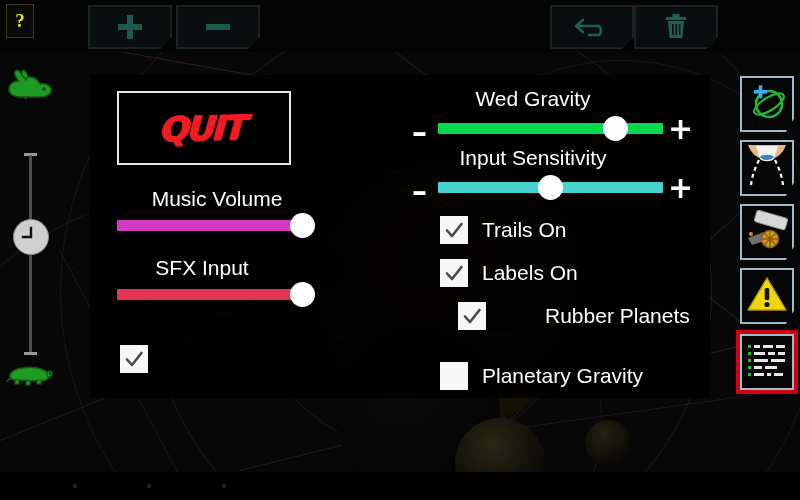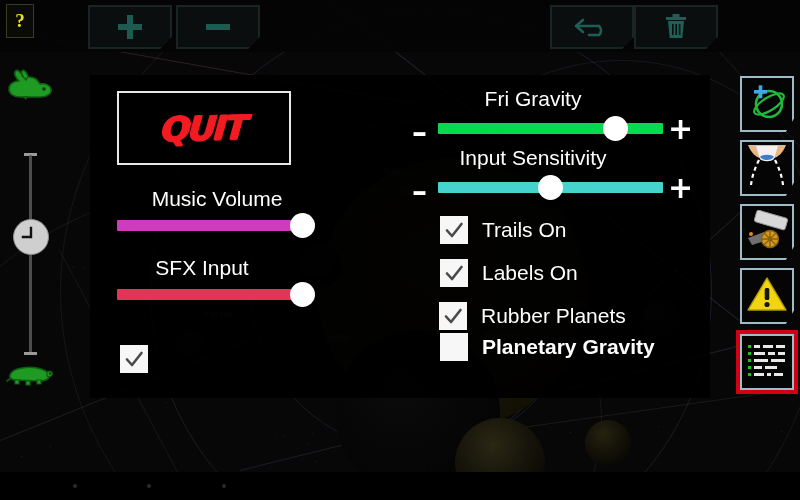--- a/index.html
+++ b/index.html
@@ -532,21 +532,21 @@
       <div class="checkbox">
         <span id="chk-vibration">
             <svg width="22" height="22" viewBox="0 0 22 22">
               <path d="M4 11.5 L9 17 L18.5 5" fill="none" stroke="#4a4a4a" stroke-width="2.6" stroke-linecap="round" stroke-linejoin="round"></path>
             </svg>
           </span>
       </div>
     </div>
 
     <div>
-      <div class="opt-label" style="left:318px; top:12px; width:250px;">Fri Gravity</div>
+      <div class="opt-label" style="left:318px; top:12px; width:250px;">Wed Gravity</div>
       <div class="pm-btn" style="left:322px; top:42px;">–</div>
       <div class="slider-wrap" style="left:348px; top:48px; width:225px; height:11px;">
         <div class="slider-track" id="trk-sun" style="left: 0px; top: 0px; width: 225px; background: rgb(4, 217, 79);"></div>
         <div class="slider-knob" id="knb-sun" style="left: 165.25px;"></div>
       </div>
       <div class="pm-btn" style="left:578px; top:39px;">+</div>
     </div>
 
     <div>
       <div class="opt-label" style="left:318px; top:71px; width:250px;">Input Sensitivity</div>
@@ -573,32 +573,32 @@
       <div class="checkbox">
         <span id="chk-trails">
             <svg width="22" height="22" viewBox="0 0 22 22">
               <path d="M4 11.5 L9 17 L18.5 5" fill="none" stroke="#4a4a4a" stroke-width="2.6" stroke-linecap="round" stroke-linejoin="round"></path>
             </svg>
           </span>
       </div>
       <span class="check-label">Trails On</span>
     </div>
 
-    <div class="check-row" style="left:349px; top:227px;">
+    <div class="check-row" style="left:368px; top:227px;gap:45px;">
       <div class="checkbox">
         <span id="chk-rubber">
             <svg width="22" height="22" viewBox="0 0 22 22">
               <path d="M4 11.5 L9 17 L18.5 5" fill="none" stroke="#4a4a4a" stroke-width="2.6" stroke-linecap="round" stroke-linejoin="round"></path>
             </svg>
           </span>
       </div>
       <span class="check-label">Rubber Planets</span>
     </div>
 
-    <div class="check-row" style="left:350px; top:258px;font-weight:bold;">
+    <div class="check-row" style="left:350px; top:287px;">
       <div class="checkbox">
         <span id="chk-gravity"></span>
       </div>
       <span class="check-label">Planetary Gravity</span>
     </div>
   </div>
 
   <div class="navbar">
     <div class="nav-dot" style="left:73px;"></div>
     <div class="nav-dot" style="left:147px;"></div>

